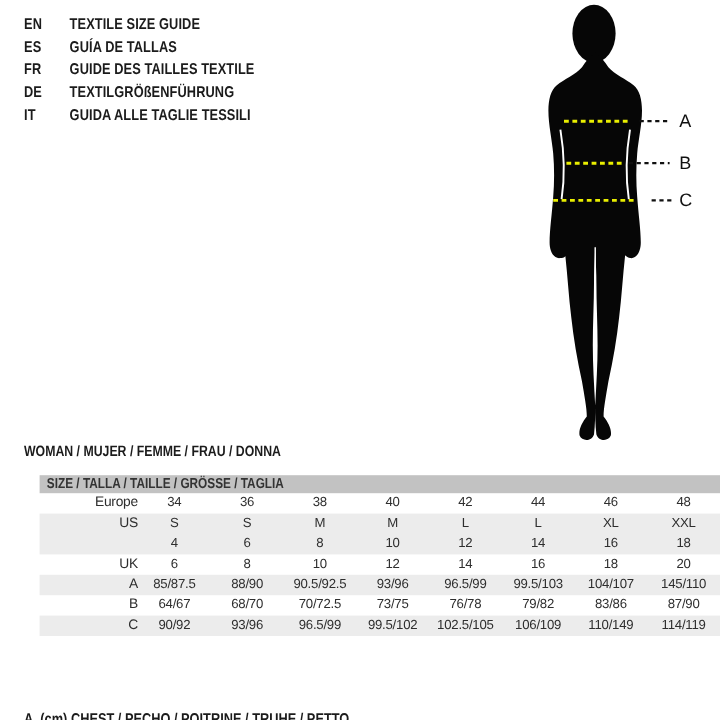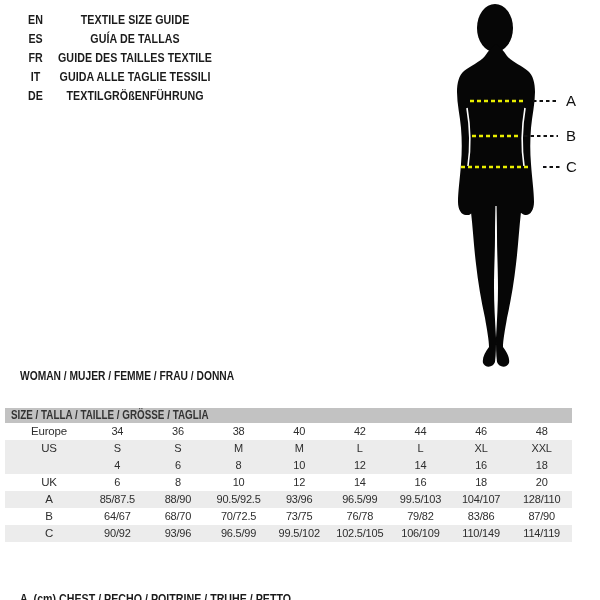--- a/index.html
+++ b/index.html
@@ -3,39 +3,39 @@
 <meta charset="utf-8">
 <style>
   html,body{margin:0;padding:0;}
   body{
     width:600px;height:600px;position:relative;background:#ffffff;
     font-family:"Liberation Sans", sans-serif;color:#1b1b1b;overflow:hidden;
   }
   .cond{display:inline-block;transform:scaleX(0.82);transform-origin:0 50%;white-space:nowrap;}
 
   
-  .lang-block{position:absolute;left:20px;top:10px;text-align:center;}
+  .lang-block{position:absolute;left:20px;top:10px;}
   .lang-row{display:grid;grid-template-columns:38px auto;height:19px;line-height:19px;
     font-weight:bold;font-size:13px;letter-spacing:0.1px;}
 
   
   .figure-wrap{position:absolute;left:430px;top:0;width:170px;height:375px;}
   .measure-label{font-family:"Liberation Sans",sans-serif;font-size:15px;fill:#111;}
 
   
   .woman-heading{position:absolute;left:20px;top:369px;font-weight:bold;font-size:12.5px;}
 
   
-  .size-table{position:absolute;left:5px;top:396px;width:567px;font-size:11px;color:#2e2e2e;margin-top:12px;}
+  .size-table{position:absolute;left:33px;top:396px;width:567px;font-size:11px;color:#2e2e2e;}
   .thead{height:15px;line-height:15px;background:var(--header-gray,#c2c2c2);
     font-weight:bold;font-size:12px;color:#333;padding-left:6px;box-sizing:border-box;}
   .trow{display:grid;grid-template-columns:82px repeat(8,1fr);height:17px;line-height:17px;}
   .trow.shade{background:var(--stripe-gray,#ececec);}
   .tcell{text-align:center;letter-spacing:-0.2px;}
-  .tcell.label{text-align:center;padding-left:6px;font-size:11.5px;}
+  .tcell.label{text-align:right;padding-left:6px;font-size:11.5px;}
 
   
   .legend{position:absolute;left:20px;top:541px;margin-top:48px;}
   .legend-line{height:20px;line-height:20px;font-weight:bold;font-size:13px;}
 </style>
 </head>
 <body>
 
 <div class="lang-block">
   <div class="lang-row">
@@ -44,26 +44,26 @@
   </div>
   <div class="lang-row">
     <span class="cond">ES</span>
     <span class="cond">GUÍA DE TALLAS</span>
   </div>
   <div class="lang-row">
     <span class="cond">FR</span>
     <span class="cond">GUIDE DES TAILLES TEXTILE</span>
   </div>
   <div class="lang-row">
+    <span class="cond">DE</span>
+    <span class="cond">TEXTILGRÖßENFÜHRUNG</span>
+  </div>
+  <div class="lang-row">
     <span class="cond">IT</span>
     <span class="cond">GUIDA ALLE TAGLIE TESSILI</span>
-  </div>
-  <div class="lang-row">
-    <span class="cond">DE</span>
-    <span class="cond">TEXTILGRÖßENFÜHRUNG</span>
   </div>
 </div>
 
 <div class="figure-wrap">
   <svg width="170" height="375" viewBox="0 0 170 375">
 
     <ellipse cx="65" cy="28" rx="18" ry="24" fill="#060606"></ellipse>
 
     <path fill="#060606" d="
       M66,44
@@ -179,21 +179,21 @@
       </div>
       <div class="trow shade">
         <div class="tcell label">A</div>
         <div class="tcell">85/87.5</div>
         <div class="tcell">88/90</div>
         <div class="tcell">90.5/92.5</div>
         <div class="tcell">93/96</div>
         <div class="tcell">96.5/99</div>
         <div class="tcell">99.5/103</div>
         <div class="tcell">104/107</div>
-        <div class="tcell">128/110</div>
+        <div class="tcell">145/110</div>
       </div>
       <div class="trow">
         <div class="tcell label">B</div>
         <div class="tcell">64/67</div>
         <div class="tcell">68/70</div>
         <div class="tcell">70/72.5</div>
         <div class="tcell">73/75</div>
         <div class="tcell">76/78</div>
         <div class="tcell">79/82</div>
         <div class="tcell">83/86</div>

